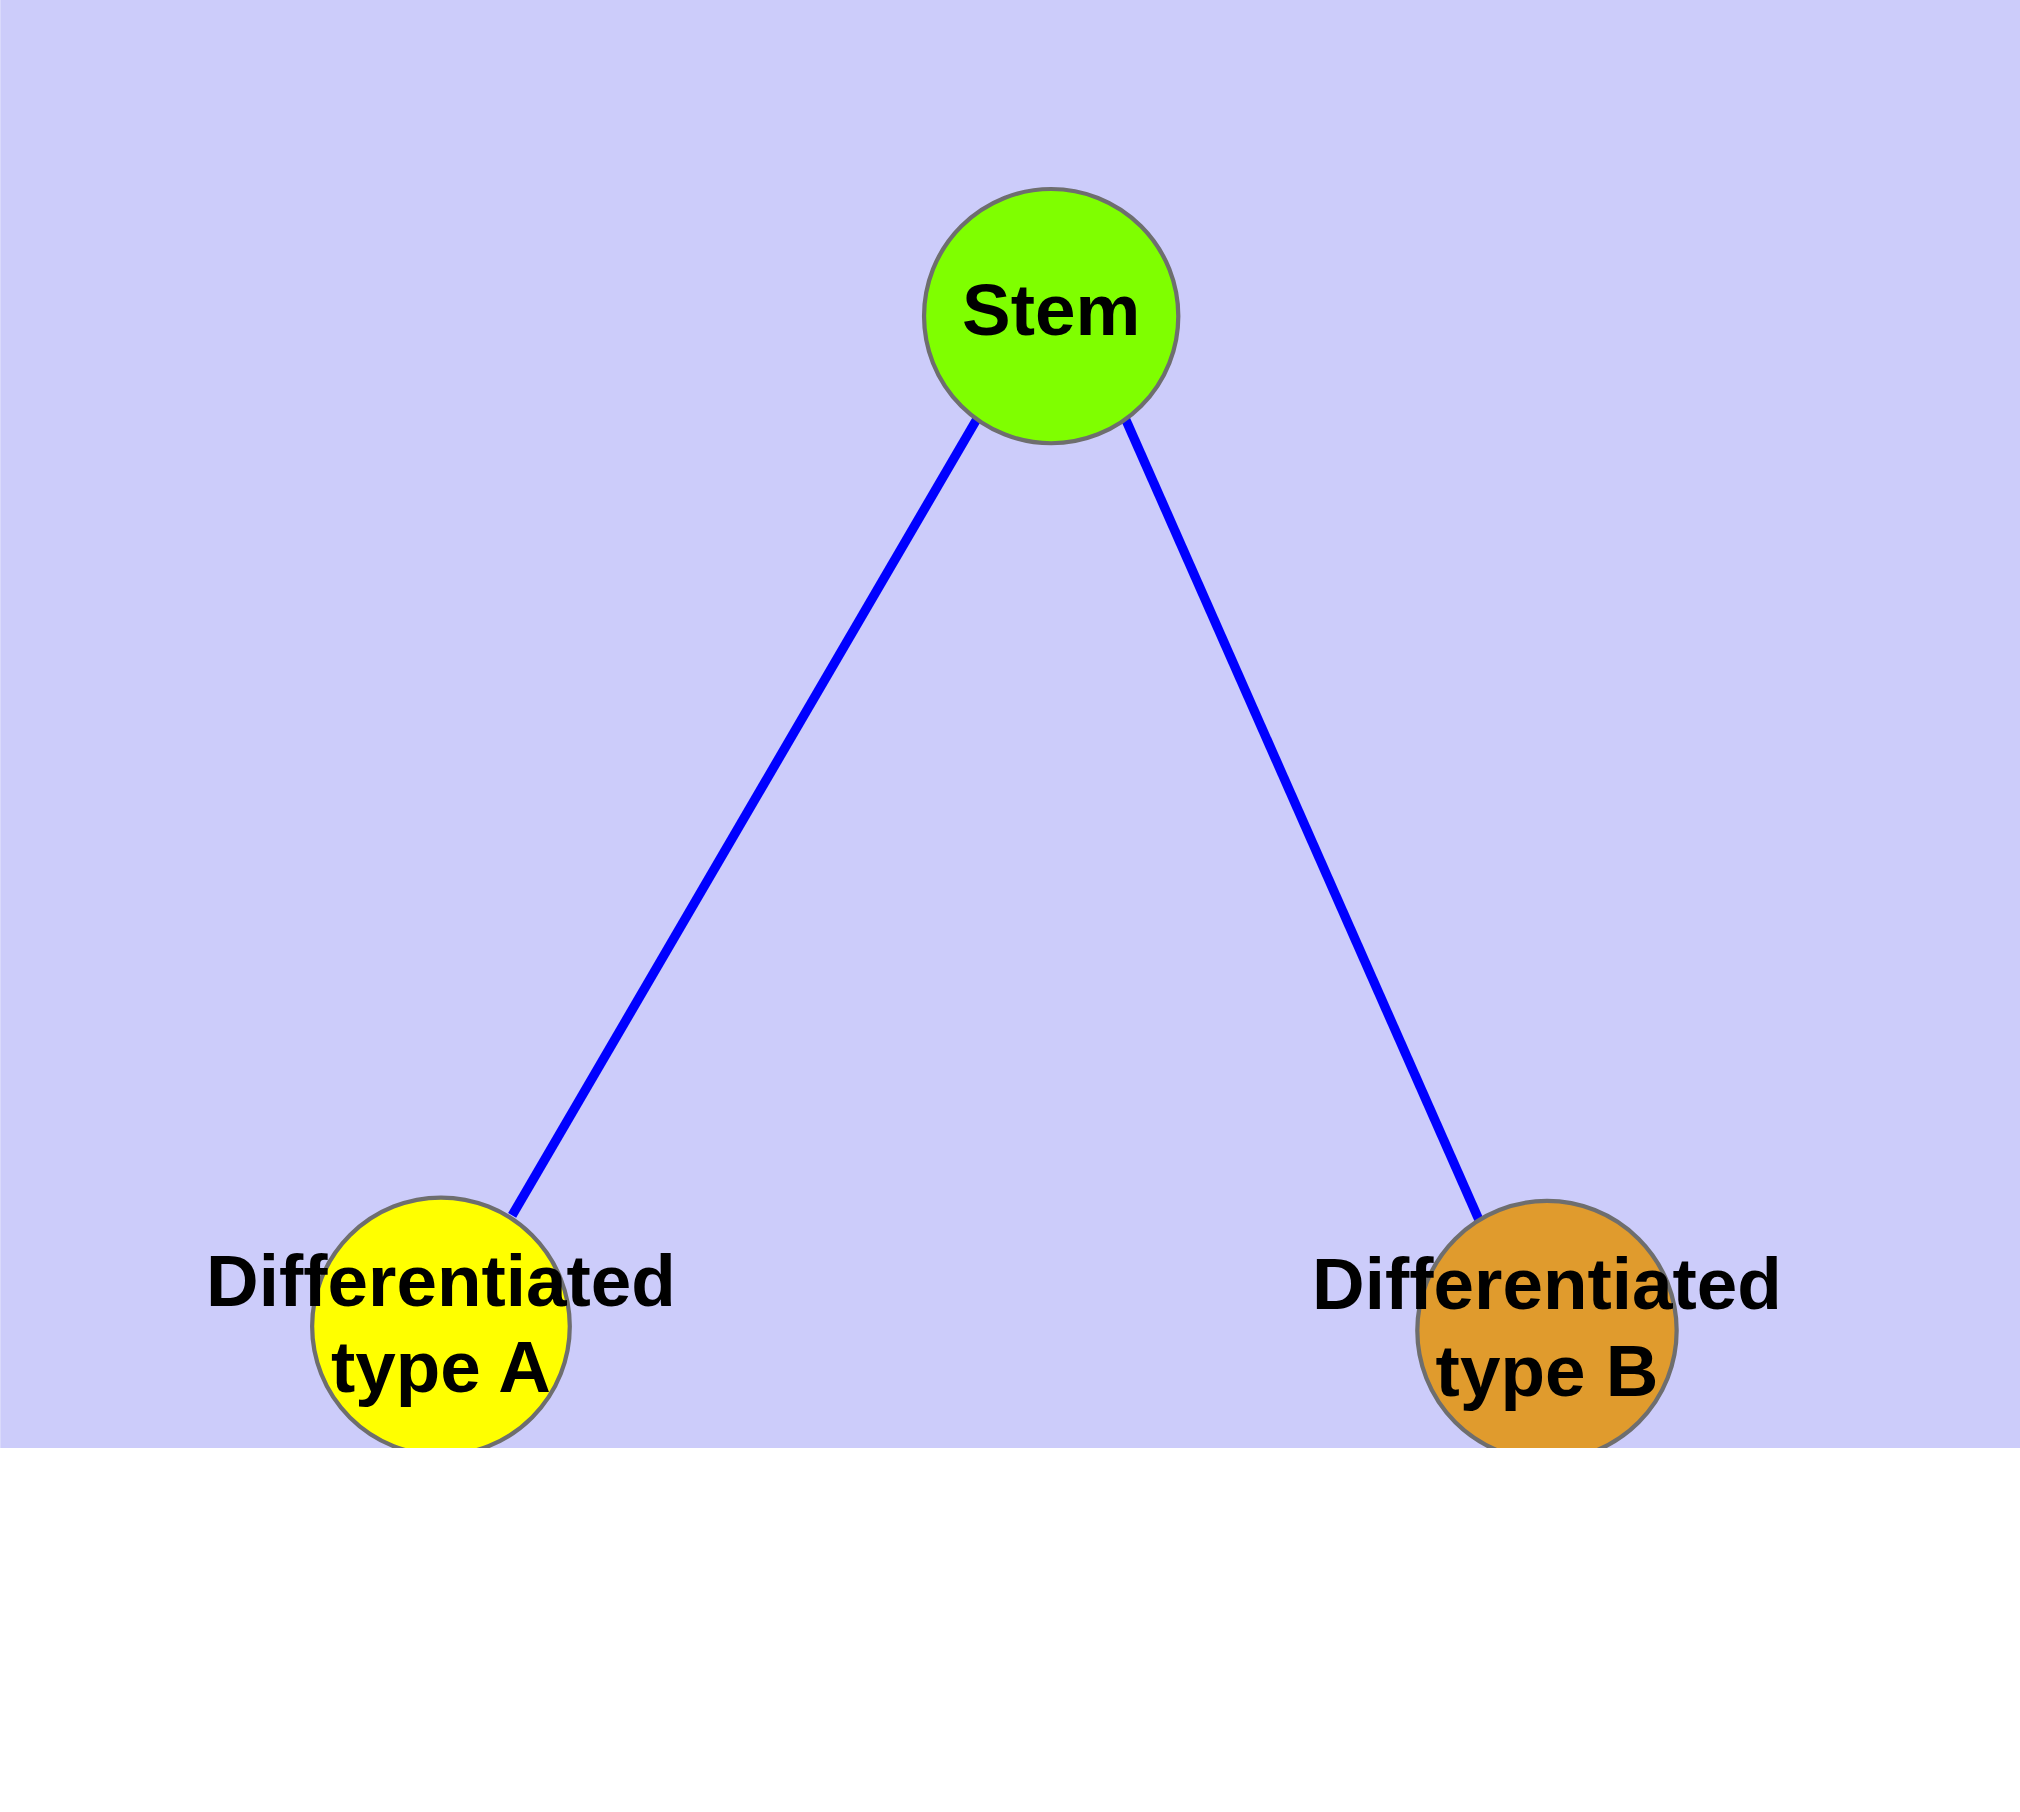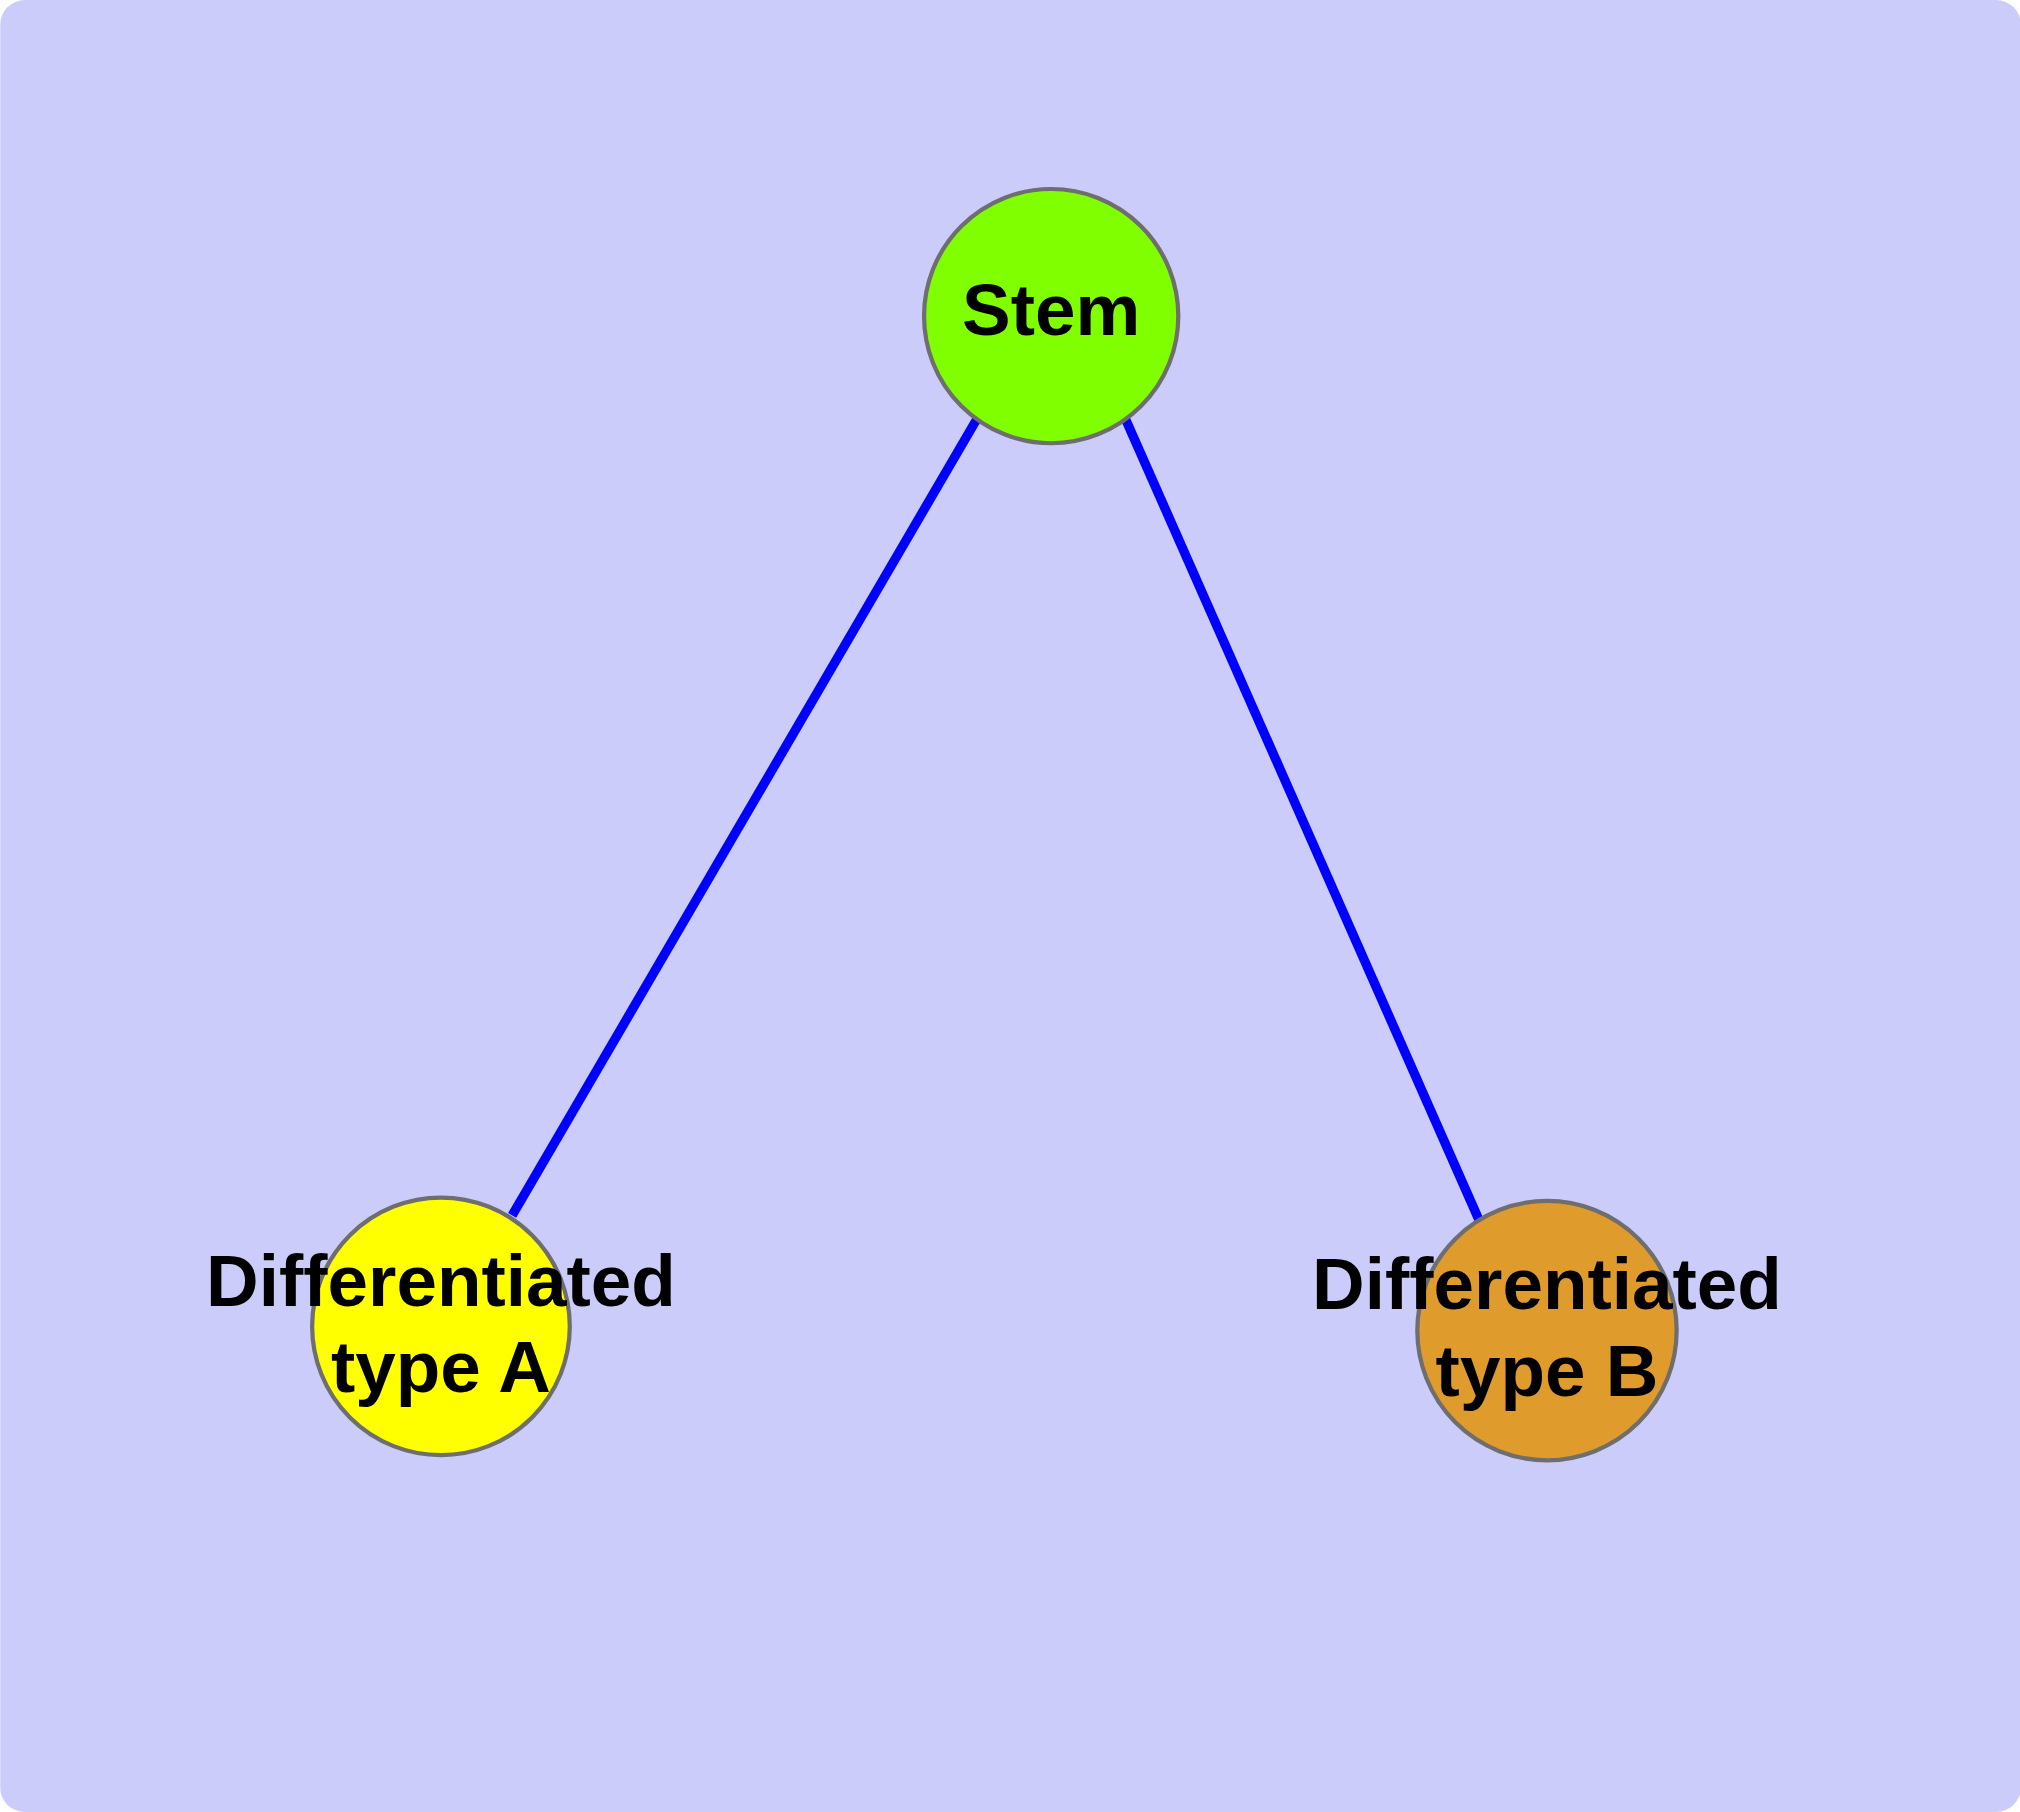--- a/index.html
+++ b/index.html
@@ -28,21 +28,21 @@
     font-weight: bold;
     fill: #000000;
     text-anchor: middle;
     dominant-baseline: middle;
     paint-order: normal;
   }
 </style>
 </head>
 <body>
 
-<div id="canvas" style="width: 2021px; height: 1812px; border-radius: 25px;">
+<div id="canvas" style="width: 2021px; height: 1448px;">
   <svg id="graph-svg" viewBox="0 0 2384 2138" xmlns="http://www.w3.org/2000/svg" style="width: 2021px; height: 1812px;">
 
     <rect id="bg-rect" x="0" y="0" width="2384" height="2138" fill="#ccccfa"></rect>
 
     <g id="edges-layer">
       <line id="edge-stem-to-a" x1="1152" y1="495" x2="604" y2="1434" stroke="#0000ff" stroke-width="11" stroke-linecap="butt"></line>
       <line id="edge-stem-to-b" x1="1328" y1="495" x2="1745" y2="1440" stroke="#0000ff" stroke-width="11" stroke-linecap="butt"></line>
     </g>
 
     <g id="nodes-layer">

